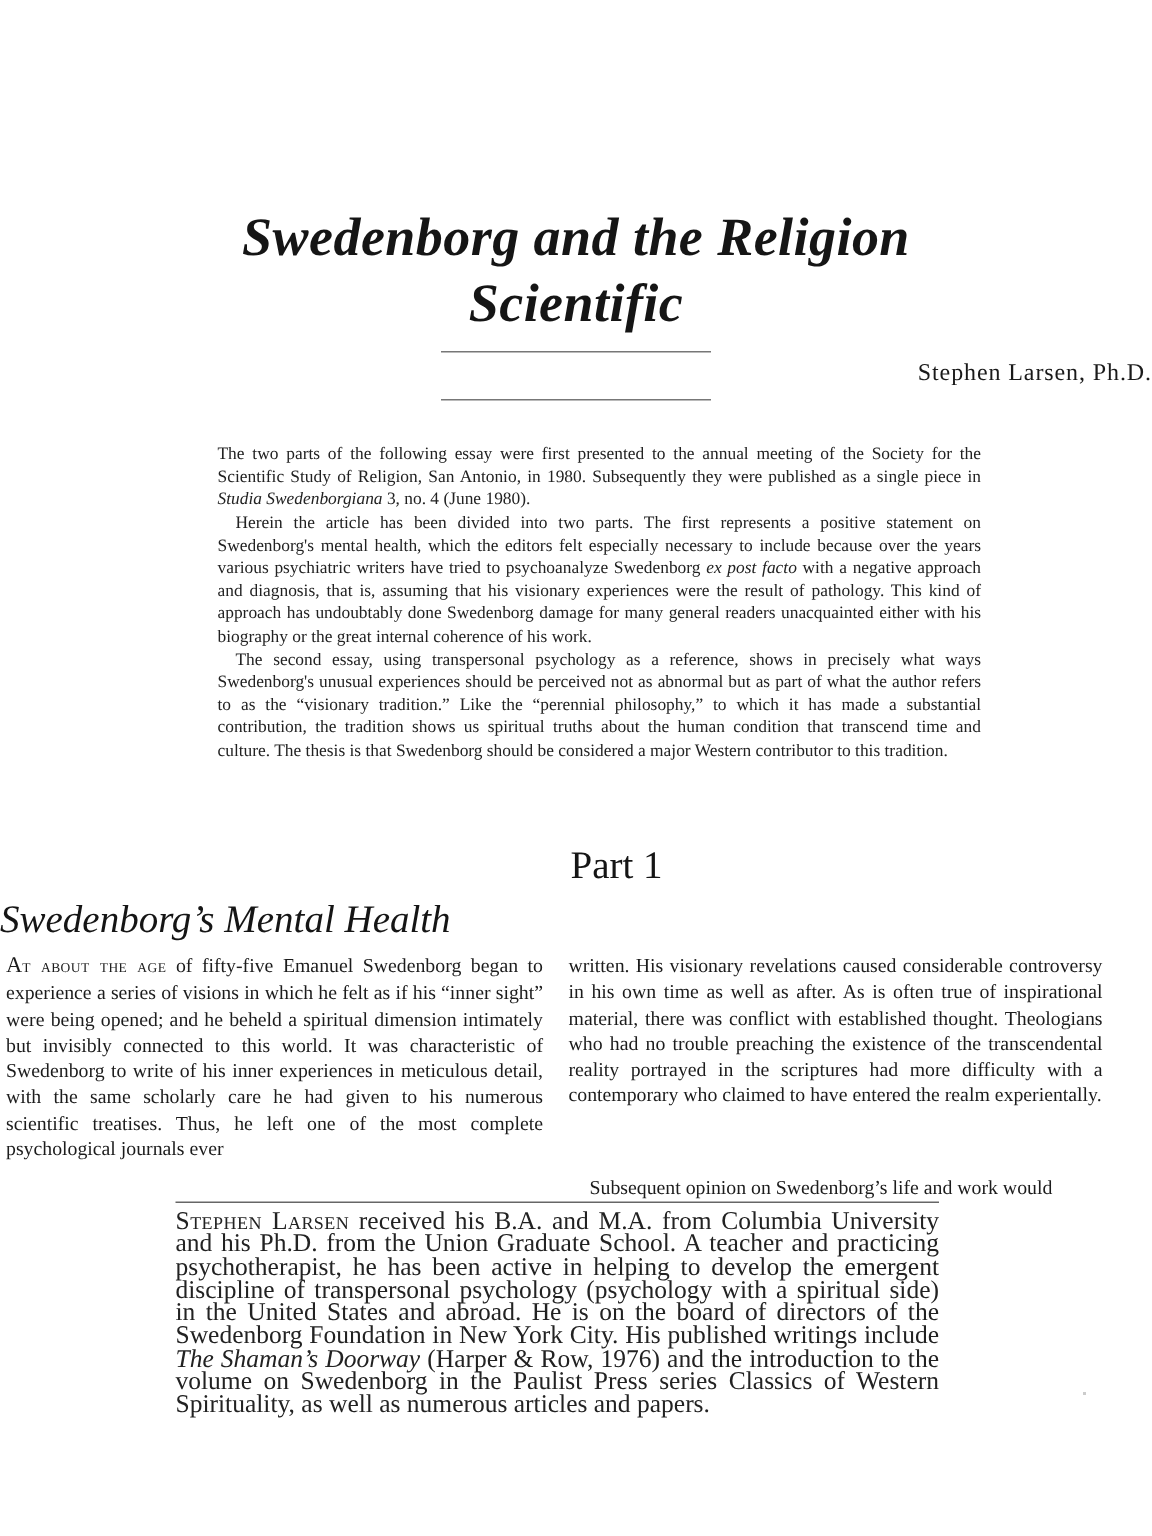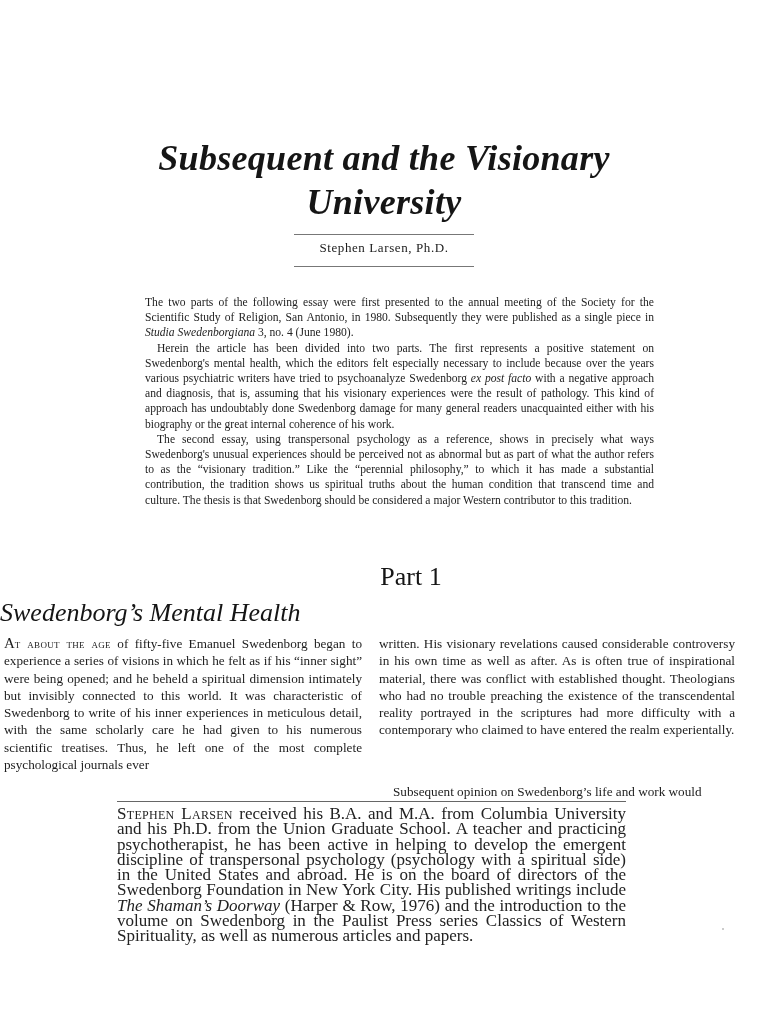--- a/index.html
+++ b/index.html
@@ -10,22 +10,22 @@
   .title {
     position: absolute; left: 0; width: 768px; top: 112px;
     text-align: center; font-style: italic; font-size: 36px; line-height: 44px;
     letter-spacing: 0.3px; color: #151515;
   }
   .title-line { display: block; }
   .author-rule {
     position: absolute; left: 294px; width: 180px; height: 1px; background: #777;
   }
   .author {
-    position: absolute; left: 0; width: 768px; top: 240px; text-align: center;
-    font-size: 13px; letter-spacing: 0.6px; color: #1a1a1a;
+    position: absolute; left: 0; width: 768px; top: 240px; text-align: right;
+    font-size: 16px; letter-spacing: 0.6px; color: #1a1a1a;
   }
   .intro {
     position: absolute; left: 117px; width: 509px; top: 295px;
     font-size: 11.6px; line-height: 15.2px; text-align: justify; color: #222; margin-left: 28px;
   }
   .intro p { margin: 0; text-indent: 0; }
   .intro p.indent { text-indent: 12px; }
   .part-number {
     position: absolute; left: 0; width: 768px; top: 562px; text-align: center;
     font-size: 26px; color: #151515; padding-left: 27px;
@@ -51,22 +51,22 @@
     position: absolute; left: 117px; width: 509px; top: 806px;
     font-size: 17px; line-height: 15.3px; text-align: justify; color: #222;
   }
   .footnote p { margin: 0; }
   .speck { position: absolute; left: 722px; top: 928px; width: 2px; height: 2px; background: #ccc; }
 </style>
 </head>
 <body>
 
 <h1 class="title">
-  <span class="title-line">Subsequent and the Visionary</span>
-  <span class="title-line">University</span>
+  <span class="title-line">Swedenborg and the Religion</span>
+  <span class="title-line">Scientific</span>
 </h1>
 
 <div class="author-rule" style="top:234px"></div>
 <div class="author">Stephen Larsen, Ph.D.</div>
 <div class="author-rule" style="top:266px"></div>
 
 <div class="intro">
   <p><span>The two parts of the following essay were first presented to the annual meeting of the Society for the Scientific Study of Religion, San Antonio, in 1980. Subsequently they were published as a single piece in </span><i>Studia Swedenborgiana</i><span> 3, no. 4 (June 1980).</span></p>
   <p class="indent"><span>Herein the article has been divided into two parts. The first represents a positive statement on Swedenborg's mental health, which the editors felt especially necessary to include because over the years various psychiatric writers have tried to psychoanalyze Swedenborg </span><i>ex post facto</i><span> with a negative approach and diagnosis, that is, assuming that his visionary experiences were the result of pathology. This kind of approach has undoubtably done Swedenborg damage for many general readers unacquainted either with his biography or the great internal coherence of his work.</span></p>
   <p class="indent">The second essay, using transpersonal psychology as a reference, shows in precisely what ways Swedenborg's unusual experiences should be perceived not as abnormal but as part of what the author refers to as the “visionary tradition.” Like the “perennial philosophy,” to which it has made a substantial contribution, the tradition shows us spiritual truths about the human condition that transcend time and culture. The thesis is that Swedenborg should be considered a major Western contributor to this tradition.</p>

